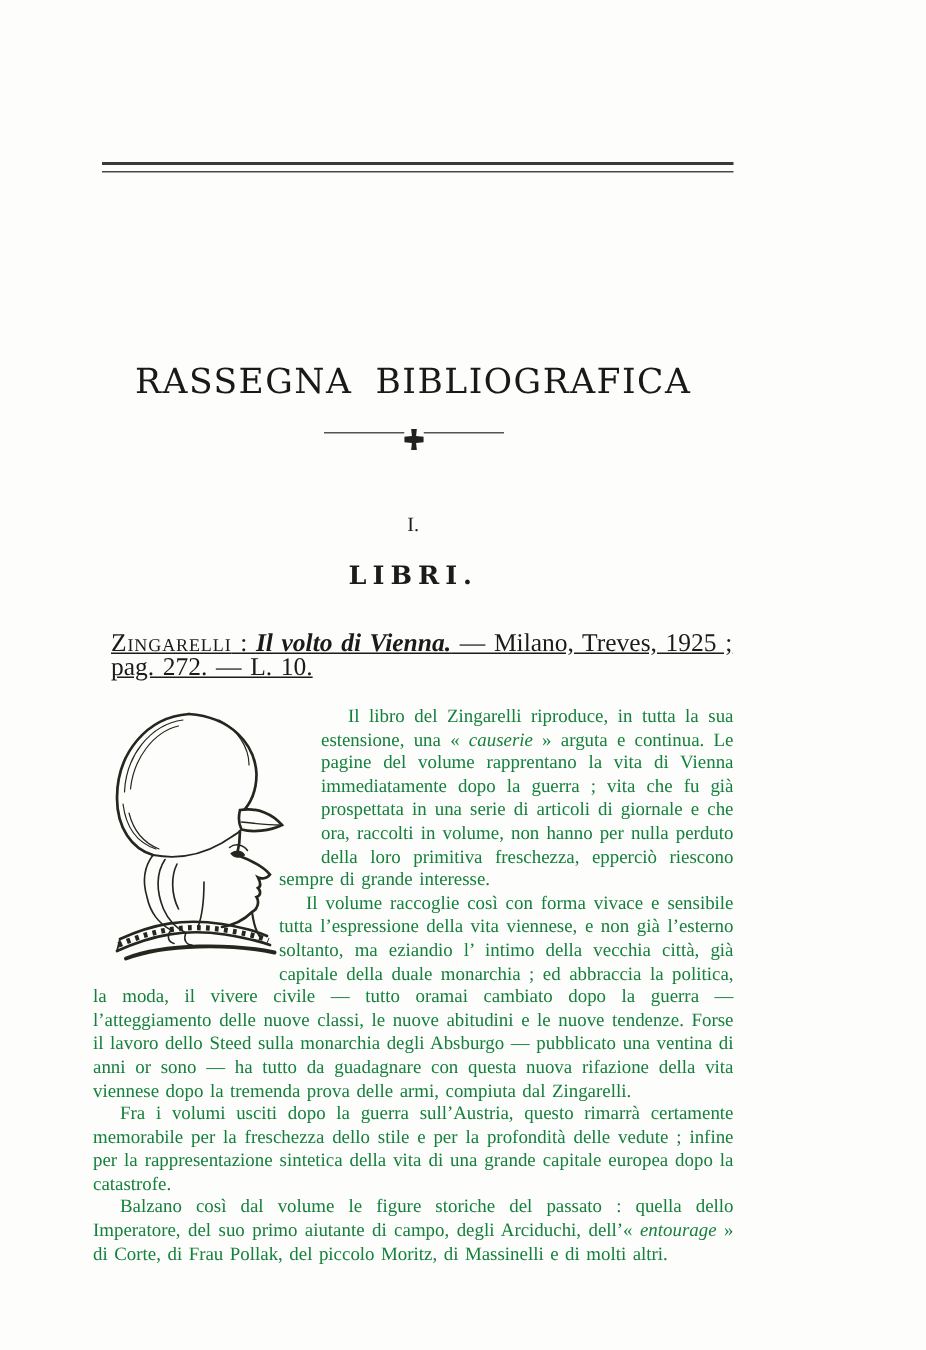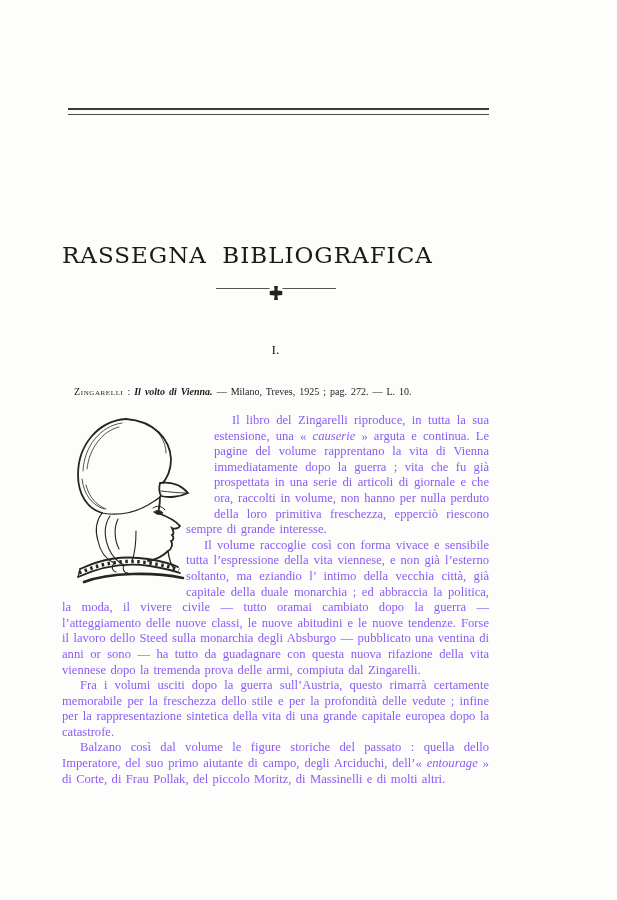--- a/index.html
+++ b/index.html
@@ -22,20 +22,21 @@
     margin-top:108px;
     margin-left:6px;
     width:421px;
     height:4px;
     border-top:2px solid #3a3a38;
     border-bottom:1px solid #4a4a48;
   }
   
   .journal-title{
     margin-top:126px;
+    text-align:center;
     font-family:"DejaVu Serif", serif;
     font-size:23px;
     line-height:28px;
     letter-spacing:1px;
     word-spacing:7px;
     color:#191917;
     white-space:nowrap;
   }
   
   .ornament{
@@ -65,32 +66,33 @@
     text-align:center;
     font-family:"DejaVu Serif", serif;
     font-weight:bold;
     font-size:17px;
     line-height:20px;
     letter-spacing:4px;
   }
   .citation{
     margin-top:27px;
     padding-left:12px;
-    font-size:10px;
+    font-size:17px;
     line-height:16px;
     word-spacing:1.5px;
+    text-decoration:underline;
   }
   .citation .sc{font-variant:small-caps;letter-spacing:0.6px;}
   .body-text{
     margin-top:13px;
     font-size:12.6px;
     line-height:15.6px;
     text-align:justify;
     word-spacing:1.2px;
-    color:#8b5cf6;
+    color:#15803d;
   }
   .para{margin:0;text-indent:18px;}
   .it{font-style:italic;}
   .bd{font-weight:bold;}
   .sc{font-variant:small-caps;}
   
   .figure-float{
     float:left;
     width:152px;
     height:172px;
@@ -112,20 +114,21 @@
       <div class="line"></div>
       <span class="cross">
         <svg width="13" height="14" viewBox="0 0 13 14" aria-hidden="true">
           <path d="M4.6 0 L8.4 0 L7.9 4.6 L13 5.1 L13 8.9 L7.9 9.4 L8.4 14 L4.6 14 L5.1 9.4 L0 8.9 L0 5.1 L5.1 4.6 Z" fill="#21211f"></path>
         </svg>
       </span>
     </div>
 
     <div class="section-number">I.</div>
 
+    <div class="section-heading">LIBRI.</div>
 
     <p class="citation"><span class="sc">Zingarelli</span><span class=""> : </span><span class="it bd">Il volto di Vienna.</span><span class=""> — Milano, Treves, 1925 ; pag. 272. — L. 10.</span></p>
 
     <div class="body-text">
 
       <div class="figure-float">
         <svg width="152" height="172" viewBox="0 0 152 172" fill="none" stroke="#26261f" stroke-width="1.8" stroke-linecap="round">
 
           <path d="M64 6 C36 8 16 32 16 62 C16 82 26 96 40 100"></path>
           <path d="M64 6 C92 8 108 26 109 46 C109 58 105 66 99 72"></path>

